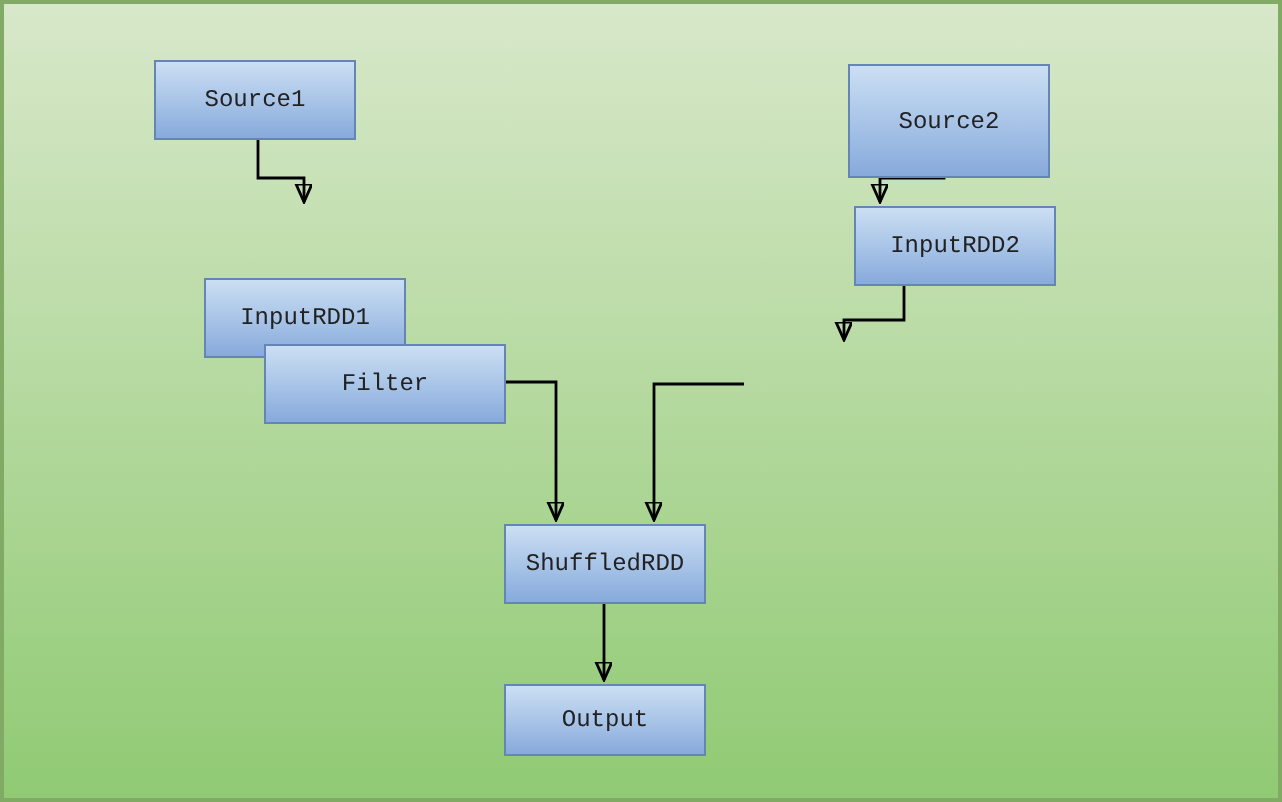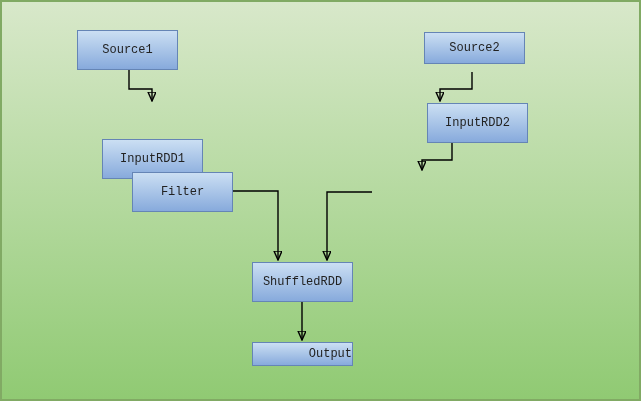--- a/index.html
+++ b/index.html
@@ -71,34 +71,34 @@
   </svg>
 
   <div class="node" style="left:75px; top:28px; width:101px; height:40px;">
     <span class="node-label">Source1</span>
   </div>
 
   <div class="node" style="left:100px; top:101px; width:101px; height:40px;margin-top:36px;">
     <span class="node-label">InputRDD1</span>
   </div>
 
-  <div class="node" style="left:130px; top:170px; width:101px; height:40px;">
+  <div class="node" style="left:130px; top:170px; width:121px; height:40px;">
     <span class="node-label">Filter</span>
   </div>
 
-  <div class="node" style="left:422px; top:30px; width:101px; height:32px;">
+  <div class="node" style="left:422px; top:30px; width:101px; height:57px;">
     <span class="node-label">Source2</span>
   </div>
 
   <div class="node" style="left:400px; top:101px; width:101px; height:40px;margin-left:25px;">
     <span class="node-label">InputRDD2</span>
   </div>
 
 
   <div class="node" style="left:250px; top:260px; width:101px; height:40px;">
     <span class="node-label">ShuffledRDD</span>
   </div>
 
-  <div class="node" style="left:250px; top:340px; width:101px; height:24px;justify-content:flex-end;">
+  <div class="node" style="left:250px; top:340px; width:101px; height:36px;">
     <span class="node-label">Output</span>
   </div>
 
 </div>
 
 </body></html>

